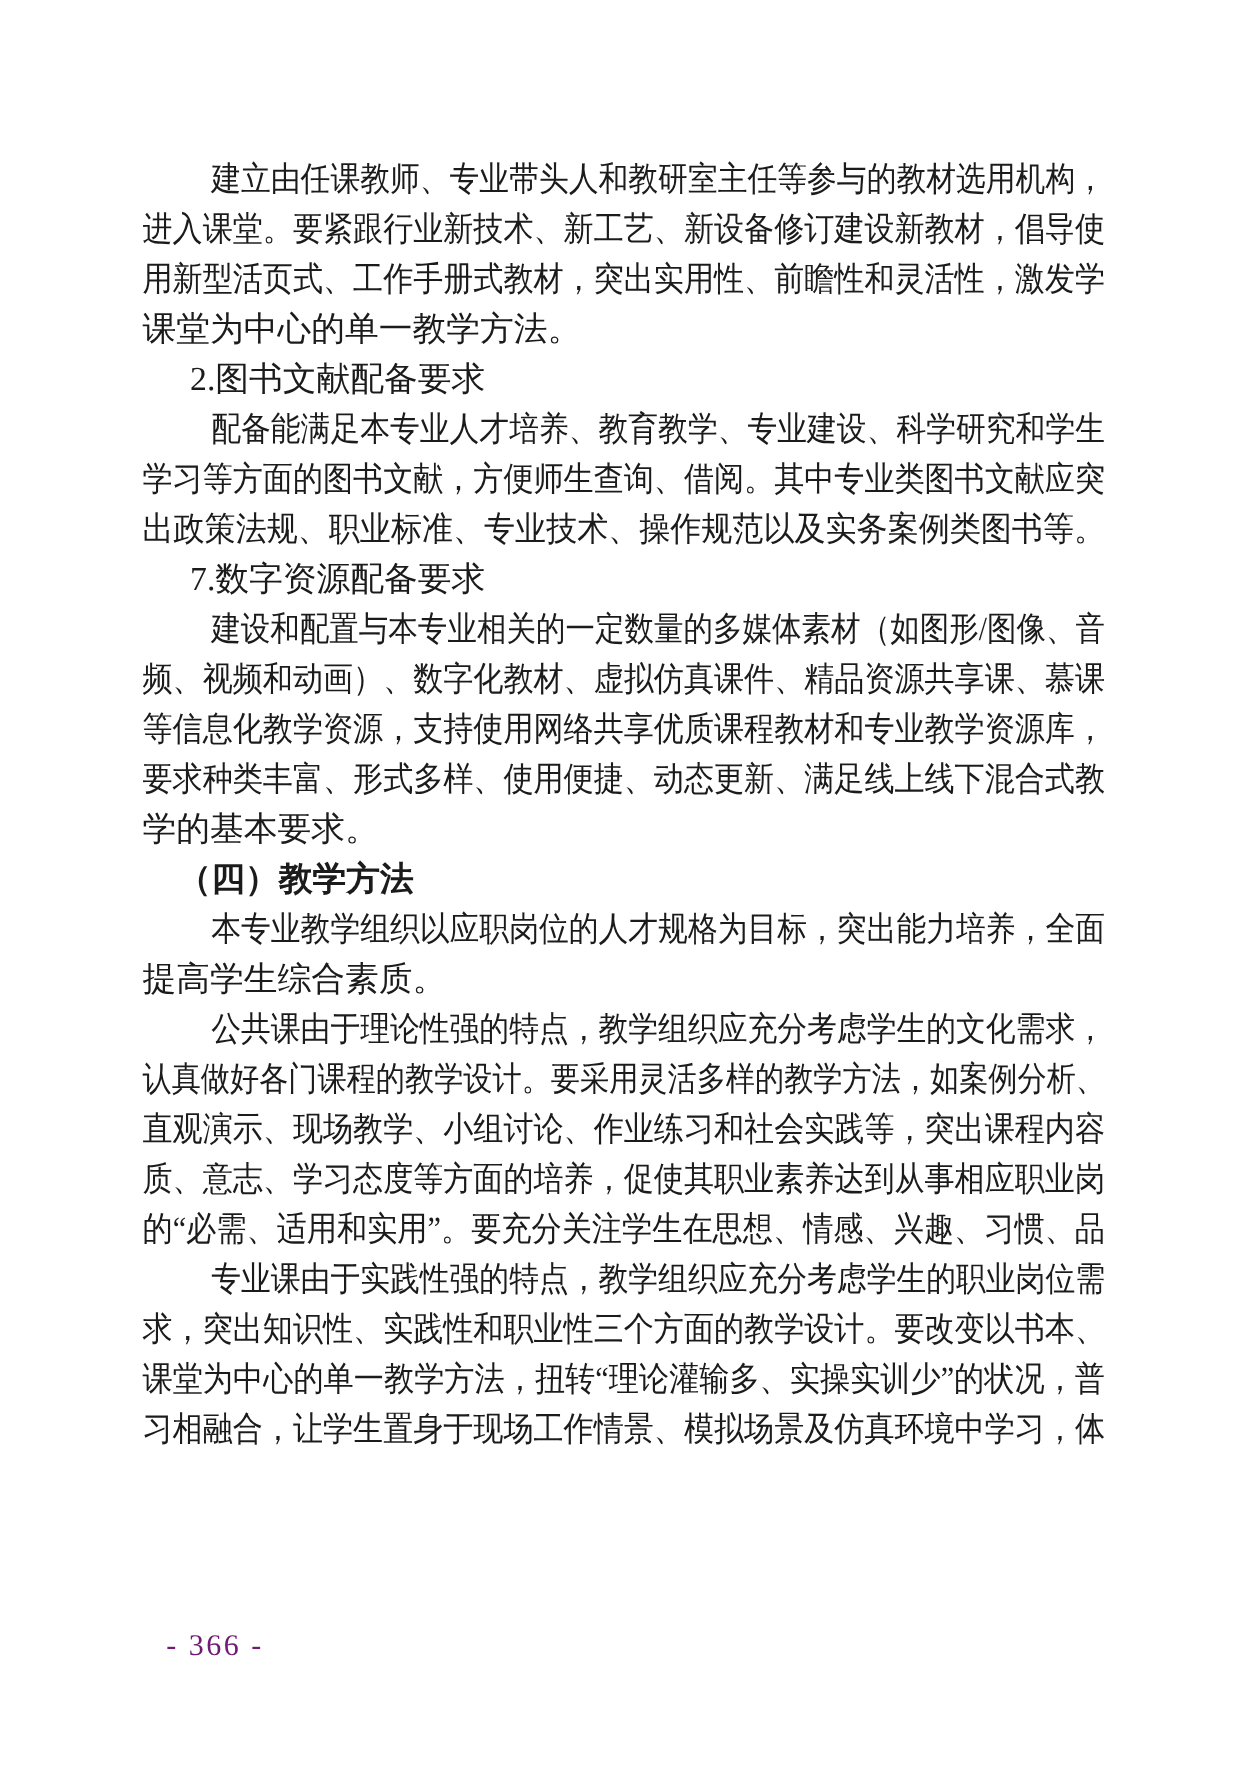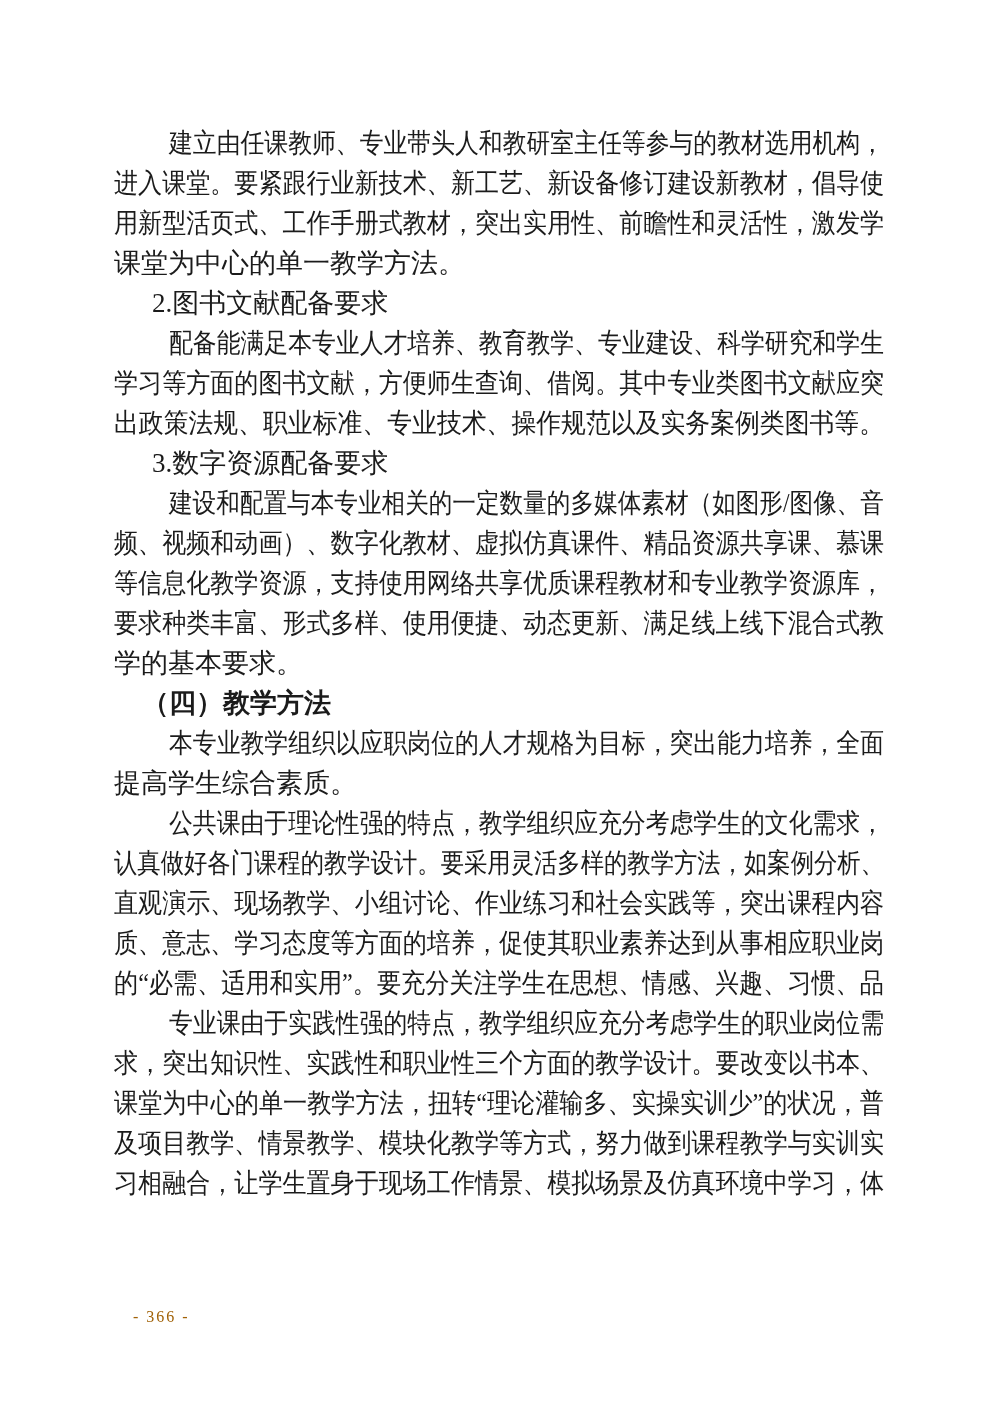--- a/index.html
+++ b/index.html
@@ -37,23 +37,23 @@
   .indent { padding-left: 55px; }   
   .sub    { padding-left: 38px; }   
   .heading{ padding-left: 28px; }   
   .heading .t { font-weight: bold; }
   .footer {
     position: absolute;
     left: 133px;
     top: 1301px;
     height: 32px;
     line-height: 32px;
-    font-size: 16px;
+    font-size: 24px;
     letter-spacing: 2px;
-    color: #a16207;
+    color: #701a75;
   }
 </style>
 </head>
 <body>
 
 <div class="page">
   <div class="content">
 
     <div class="para">
       <div class="line indent fill"><span class="t" style="transform: scaleX(0.882716);">建立由任课教师、专业带头人和教研室主任等参与的教材选用机构，</span></div>
@@ -66,21 +66,21 @@
       <div class="line sub"><span class="t">2.图书文献配备要求</span></div>
     </div>
 
     <div class="para">
       <div class="line indent fill"><span class="t" style="transform: scaleX(0.882716);">配备能满足本专业人才培养、教育教学、专业建设、科学研究和学生</span></div>
       <div class="line fill"><span class="t" style="transform: scaleX(0.891204);">学习等方面的图书文献，方便师生查询、借阅。其中专业类图书文献应突</span></div>
       <div class="line"><span class="t" style="transform: scaleX(0.919952);">出政策法规、职业标准、专业技术、操作规范以及实务案例类图书等。</span></div>
     </div>
 
     <div class="para">
-      <div class="line sub"><span class="t">3.数字资源配备要求</span></div>
+      <div class="line sub"><span class="t">7.数字资源配备要求</span></div>
     </div>
 
     <div class="para">
       <div class="line indent fill"><span class="t" style="transform: scaleX(0.874601);">建设和配置与本专业相关的一定数量的多媒体素材（如图形/图像、音</span></div>
       <div class="line fill"><span class="t" style="transform: scaleX(0.891204);">频、视频和动画）、数字化教材、虚拟仿真课件、精品资源共享课、慕课</span></div>
       <div class="line fill"><span class="t" style="transform: scaleX(0.891204);">等信息化教学资源，支持使用网络共享优质课程教材和专业教学资源库，</span></div>
       <div class="line fill"><span class="t" style="transform: scaleX(0.891204);">要求种类丰富、形式多样、使用便捷、动态更新、满足线上线下混合式教</span></div>
       <div class="line"><span class="t">学的基本要求。</span></div>
     </div>
 
@@ -98,20 +98,19 @@
       <div class="line fill"><span class="t" style="transform: scaleX(0.864198);">认真做好各门课程的教学设计。要采用灵活多样的教学方法，如案例分析、</span></div>
       <div class="line fill"><span class="t" style="transform: scaleX(0.891204);">直观演示、现场教学、小组讨论、作业练习和社会实践等，突出课程内容</span></div>
       <div class="line fill"><span class="t" style="transform: scaleX(0.891204);">质、意志、学习态度等方面的培养，促使其职业素养达到从事相应职业岗</span></div>
       <div class="line fill"><span class="t" style="transform: scaleX(0.894341);">的“必需、适用和实用”。要充分关注学生在思想、情感、兴趣、习惯、品</span></div>
     </div>
 
     <div class="para">
       <div class="line indent fill"><span class="t" style="transform: scaleX(0.882716);">专业课由于实践性强的特点，教学组织应充分考虑学生的职业岗位需</span></div>
       <div class="line fill"><span class="t" style="transform: scaleX(0.891204);">求，突出知识性、实践性和职业性三个方面的教学设计。要改变以书本、</span></div>
       <div class="line fill"><span class="t" style="transform: scaleX(0.894341);">课堂为中心的单一教学方法，扭转“理论灌输多、实操实训少”的状况，普</span></div>
-      <div class="line fill"><span class="t" style="transform: scaleX(0.891204);">及项目教学、情景教学、模块化教学等方式，努力做到课程教学与实训实</span></div>
       <div class="line fill"><span class="t" style="transform: scaleX(0.891204);">习相融合，让学生置身于现场工作情景、模拟场景及仿真环境中学习，体</span></div>
     </div>
 
   </div>
 
   <div class="footer">- 366 -</div>
 </div>
 
 </body></html>

